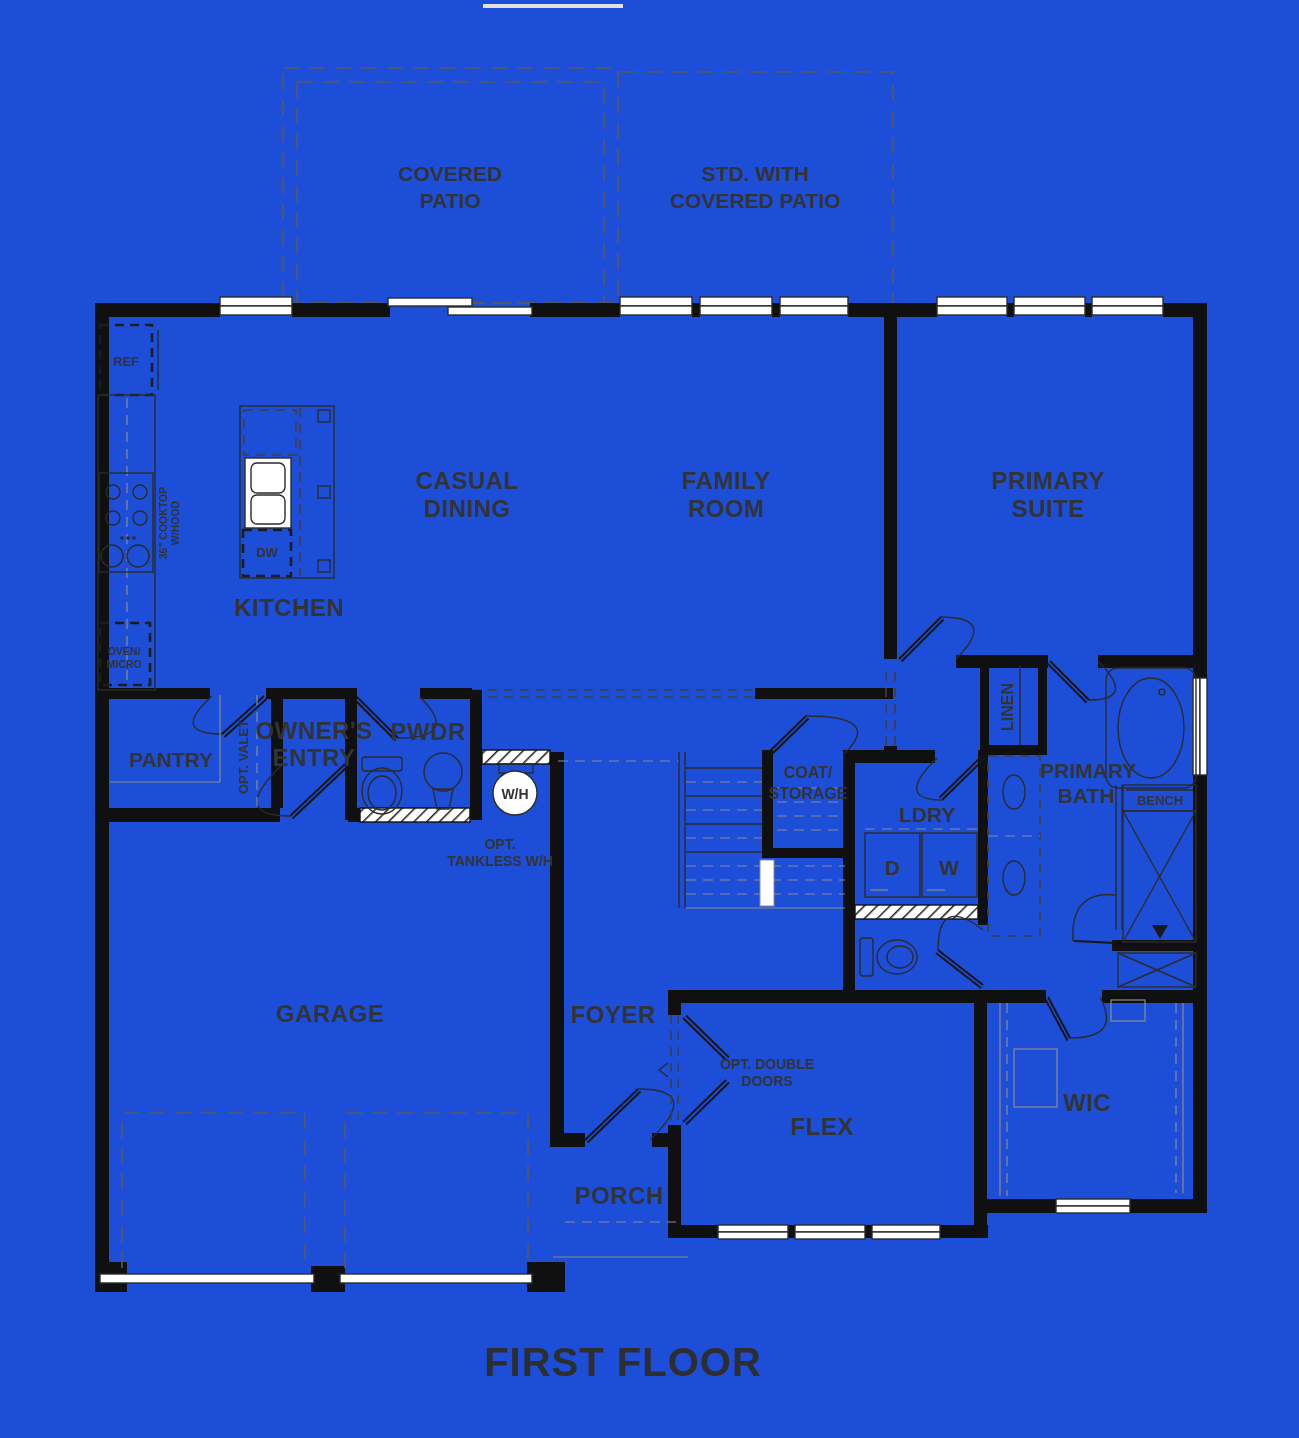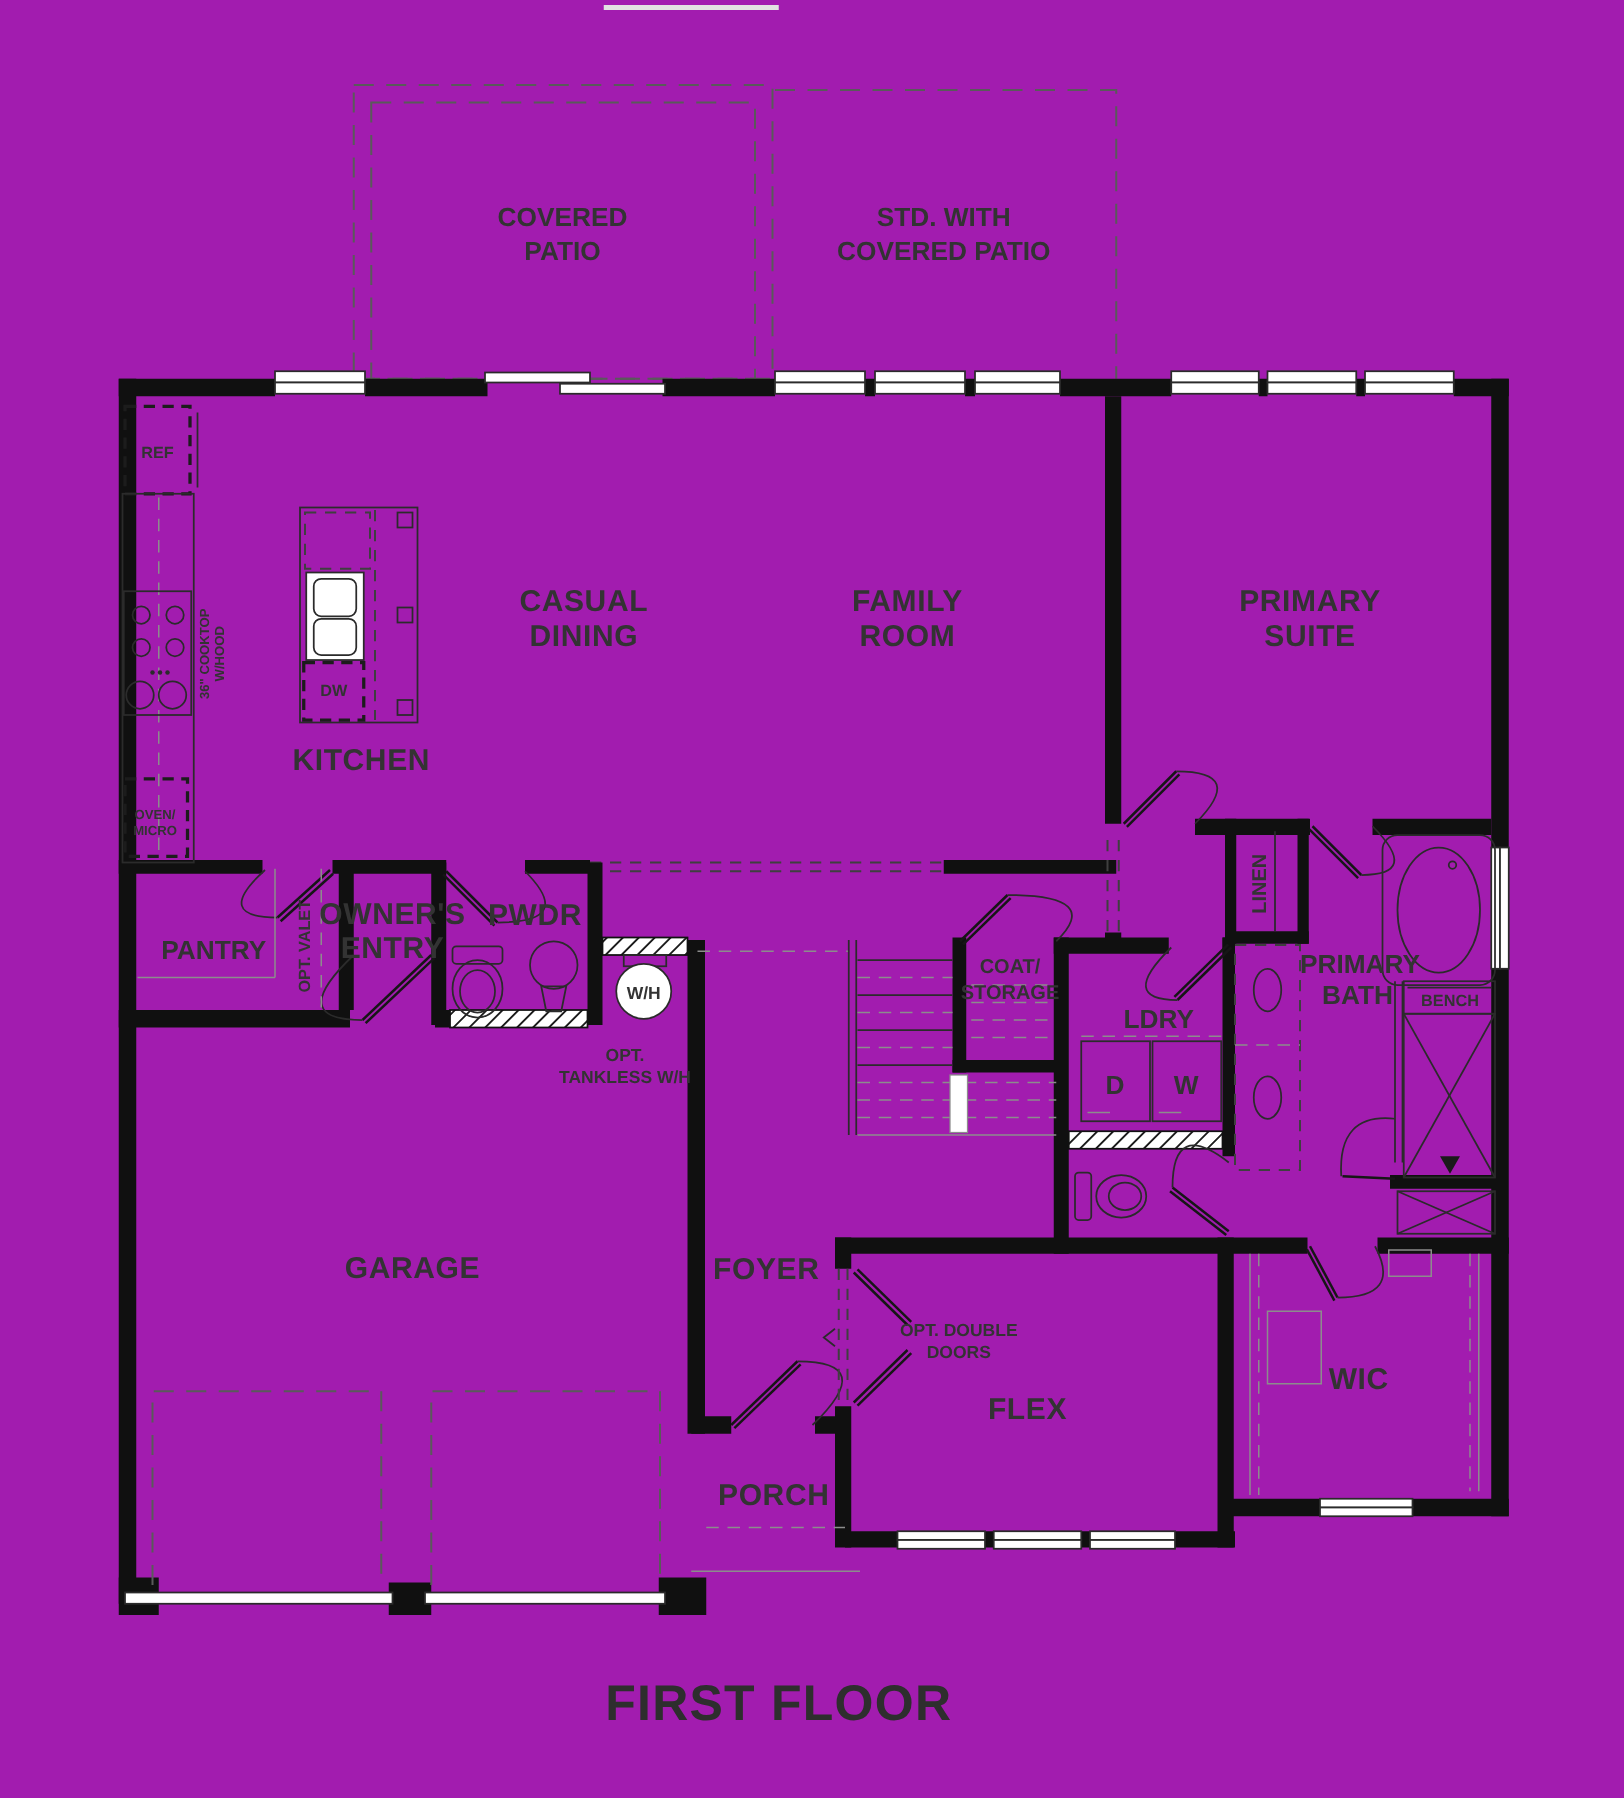--- a/index.html
+++ b/index.html
@@ -1,16 +1,16 @@
 <!DOCTYPE html>
 <html><head>
 <meta charset="utf-8">
 <style>
   html,body{margin:0;padding:0;background:#ffffff;}
-  .page{position:relative;width:1299px;height:1438px;background:#a21caf;overflow:hidden;
+  .page{position:relative;width:1299px;height:1438px;background:#1d4ed8;overflow:hidden;
         font-family:"Liberation Sans", sans-serif;}
   svg{position:absolute;left:0;top:0;}
   .wall{fill:#101010;stroke:none;}
   .thin{fill:none;stroke:#2b2b2b;stroke-width:1.4;}
   .thinf{fill:#ffffff;stroke:#2b2b2b;stroke-width:1.4;}
   .gray{fill:none;stroke:#8c8c8c;stroke-width:1.2;}
   .graydash{fill:none;stroke:#8c8c8c;stroke-width:1.2;stroke-dasharray:10 7;}
   .pdash{fill:none;stroke:#5a5a5a;stroke-width:1.6;stroke-dasharray:16 10;}
   .bolddash{fill:none;stroke:#1c1c1c;stroke-width:2.6;stroke-dasharray:9 6;}
   .leaf{fill:none;stroke:#161616;stroke-width:2;}

